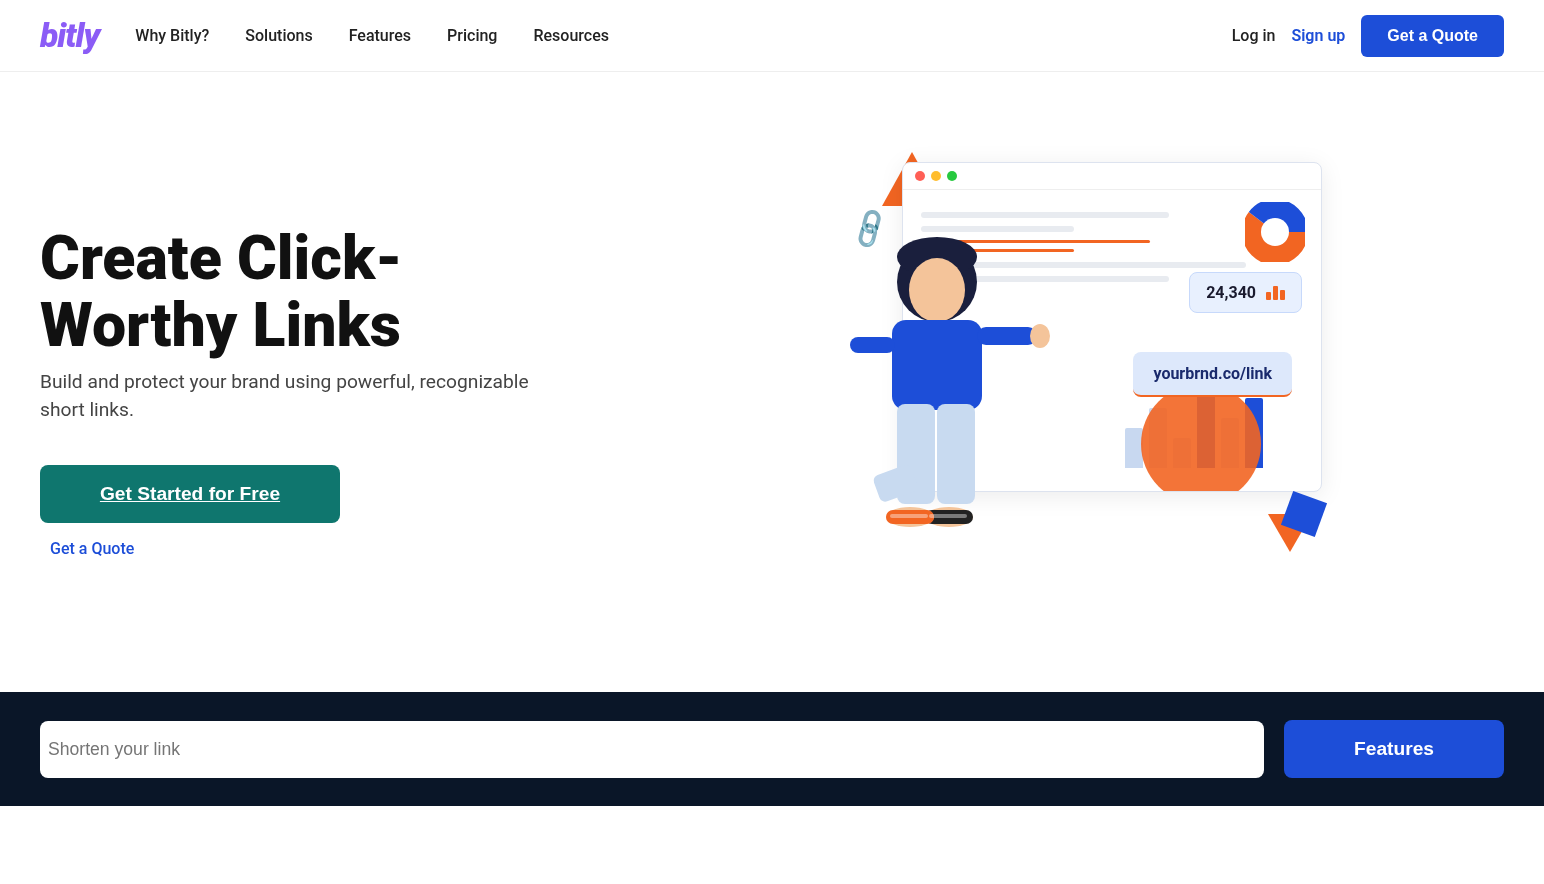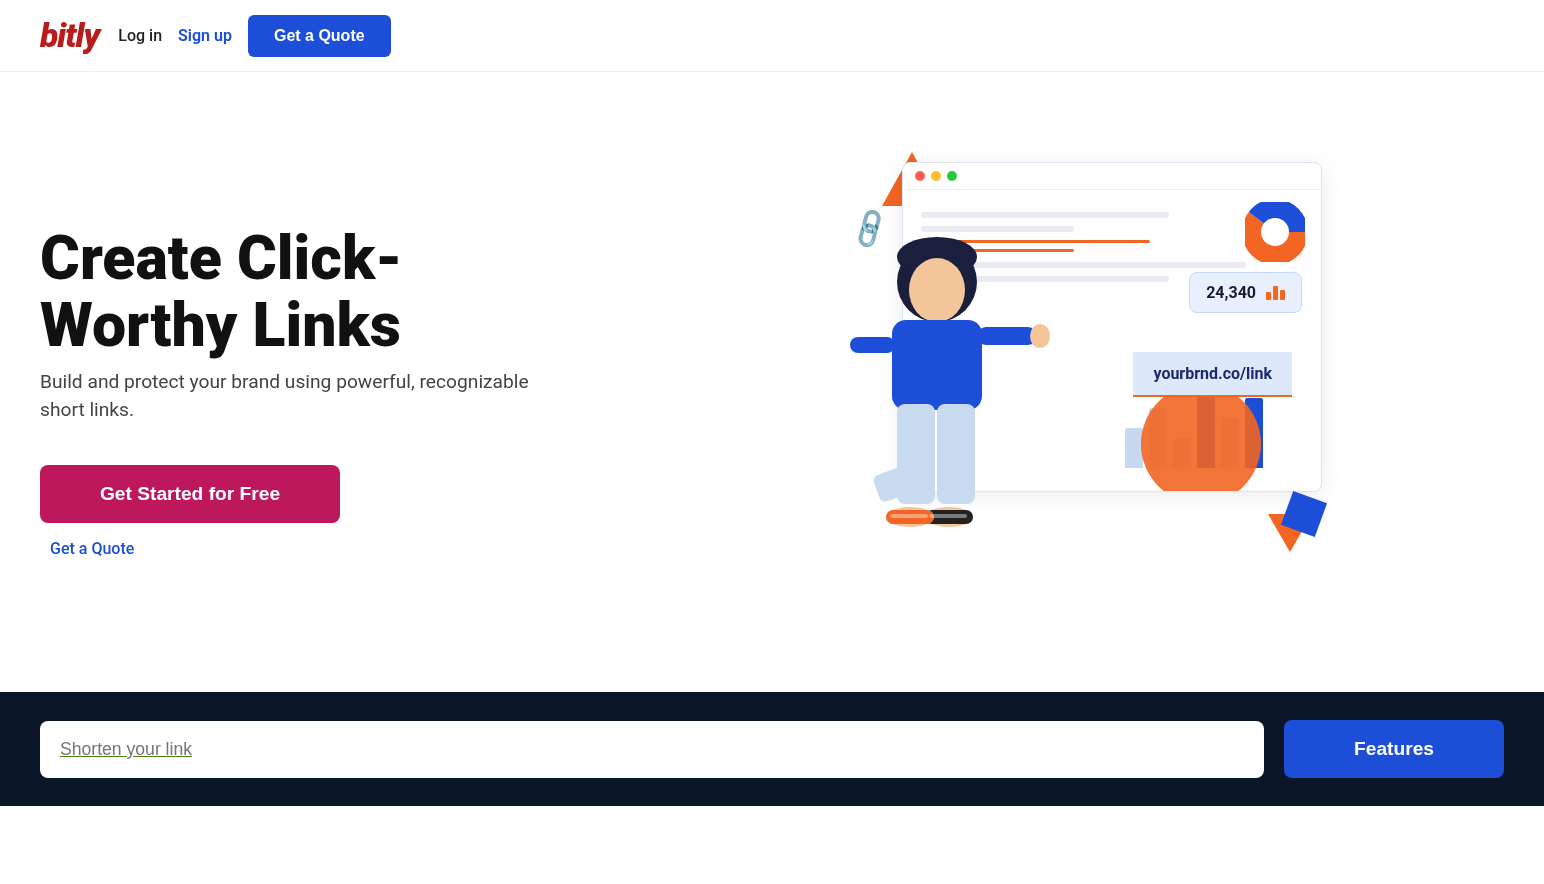--- a/index.html
+++ b/index.html
@@ -79,31 +79,32 @@
     }
     .hero-subtitle {
       font-size: 1.2rem;
       color: #444;
       margin-bottom: 40px;
       max-width: 500px;
       line-height: 1.5;
     }
     .hero-cta-btn {
       display: block;
-      background: #be185d;
+      background: #0f766e;
       color: #fff;
       border: none;
       border-radius: 8px;
       padding: 18px 55px;
       font-size: 1.2rem;
       font-weight: 700;
       cursor: pointer;
       width: 300px;
       text-align: center;
       margin-bottom: 16px;
+      text-decoration: underline;
     }
     .hero-quote-link {
       display: block;
       color: #1d4ed8;
       text-decoration: none;
       font-size: 1rem;
       font-weight: 500;
       padding-left: 10px;
     }
 
@@ -205,21 +206,21 @@
     .mini-bar.m1 { height: 8px; }
     .mini-bar.m2 { height: 14px; }
     .mini-bar.m3 { height: 10px; }
 
     
     .link-badge {
       position: absolute;
       top: 200px;
       right: 30px;
       background: #dde8fb;
-      border-radius: 0;
+      border-radius: 8px;
       padding: 12px 20px;
       font-size: 1rem;
       font-weight: 700;
       color: #1a2a6c;
       z-index: 5;
       border-bottom: 2px solid #f26522;
     }
 
     
     .shape-orange-tri-top {
@@ -282,47 +283,53 @@
       padding: 28px 40px;
       display: flex;
       align-items: center;
       gap: 20px;
     }
     .shorten-input {
       flex: 1;
       background: #fff;
       border: none;
       border-radius: 8px;
-      padding: 18px 20px;
+      padding: 18px 8px;
       font-size: 1.1rem;
-      color: #4d7c0f;
+      color: #b91c1c;
       outline: none;
-      text-decoration: underline;
     }
     .shorten-btn {
       background: #1d4ed8;
       color: #fff;
       border: none;
       border-radius: 8px;
       padding: 18px 60px;
       font-size: 1.2rem;
       font-weight: 700;
       cursor: pointer;
       min-width: 220px;
     }
 
     
     .pie-svg { display: block; }
   </style>
 </head>
 <body>
 
 <nav>
-  <div style="font-size:2.1rem;font-weight:900;font-style:italic;color:#b91c1c;margin-right:19px;letter-spacing:-1px;cursor:pointer;">bitly</div>
-
+  <div style="font-size:2.1rem;font-weight:900;font-style:italic;color:#8b5cf6;margin-right:36px;letter-spacing:-1px;cursor:pointer;">bitly</div>
+
+  <ul class="nav-links">
+    <li><a href="#">Why Bitly?</a></li>
+    <li><a href="#">Solutions</a></li>
+    <li><a href="#">Features</a></li>
+    <li><a href="#">Pricing</a></li>
+    <li><a href="#">Resources</a></li>
+  </ul>
 
   <div class="nav-actions">
     <a href="#" class="nav-login">Log in</a>
     <a href="#" class="nav-signup">Sign up</a>
     <button class="nav-quote-btn">Get a Quote</button>
   </div>
 </nav>
 
 <section class="hero">
   <div class="hero-left">

